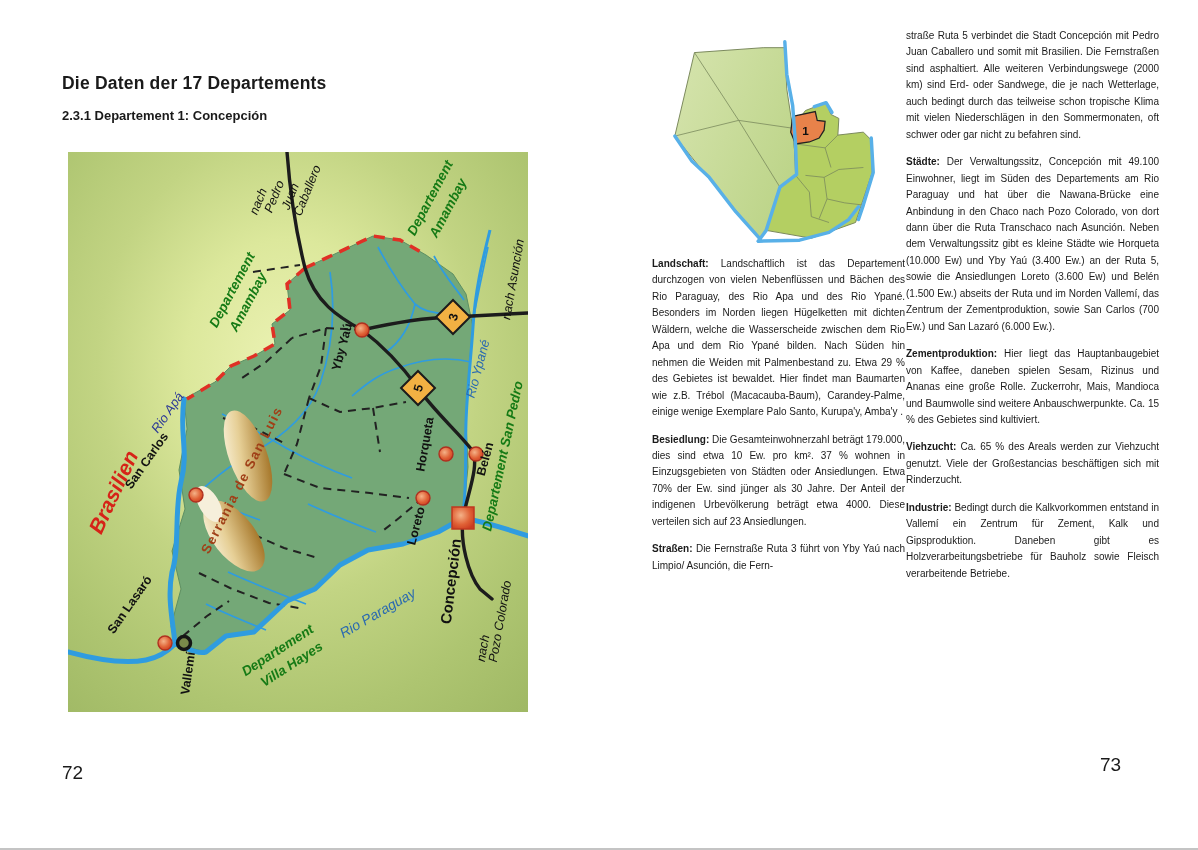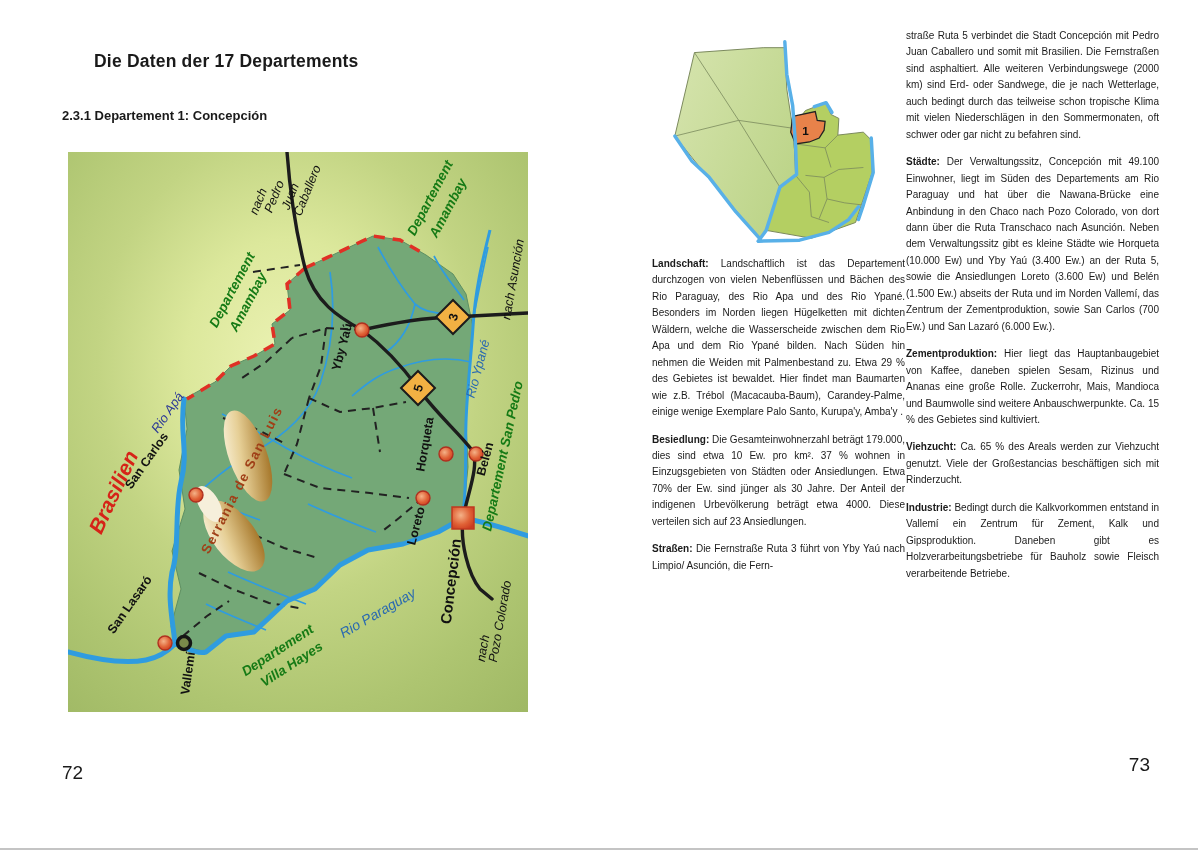--- a/index.html
+++ b/index.html
@@ -1,30 +1,30 @@
 <!DOCTYPE html>
 <html><head>
 <meta charset="utf-8">
 <style>
   html,body{margin:0;padding:0;background:#e9e9e9;}
   .page{position:relative;width:1198px;height:850px;background:#ffffff;overflow:hidden;
         font-family:"Liberation Sans",sans-serif;color:#1a1a1a;}
   .scan-edge{position:absolute;left:0;bottom:0;width:100%;height:2px;background:#c4c4c4;}
-  .title{position:absolute;left:62px;top:51px;font-size:17.5px;font-weight:bold;letter-spacing:.2px;margin-left:32px;}
+  .title{position:absolute;left:62px;top:73px;font-size:17.5px;font-weight:bold;letter-spacing:.2px;}
   .subtitle{position:absolute;left:62px;top:108px;font-size:13px;font-weight:bold;}
   .map-wrap{position:absolute;left:68px;top:152px;width:460px;height:560px;}
   .inset-wrap{position:absolute;left:662px;top:30px;width:226px;height:224px;}
   .col{position:absolute;width:253px;font-size:10px;line-height:16.45px;text-align:justify;}
   .col-mid{left:652px;top:256px;}
   .col-right{left:906px;top:28px;}
   .col p{margin:0 0 11px 0;}
   .col b{font-weight:bold;}
   .pagenum{position:absolute;font-size:19px;}
   .pn-left{left:62px;top:762px;}
-  .pn-right{left:1100px;top:754px;width:50px;text-align:right;}
+  .pn-right{left:1100px;top:754px;width:50px;}
   svg{display:block;}
   svg text{text-anchor:middle;}
   .t-town{font-weight:bold;font-size:12.5px;fill:#111;}
   .t-capital{font-weight:bold;font-size:15px;fill:#111;}
   .t-dest{font-style:italic;font-size:12.5px;fill:#111;}
   .t-dept{font-style:italic;font-weight:bold;font-size:13.5px;fill:#157a15;}
   .t-river{font-style:italic;font-size:13px;fill:#2a6ab0;}
   .t-apa{fill:#2d3a96;}
   .t-brasil{font-style:italic;font-weight:bold;font-size:21px;fill:#d62318;}
   .t-serra{font-weight:bold;font-size:13.5px;fill:#a04018;letter-spacing:1.5px;}

